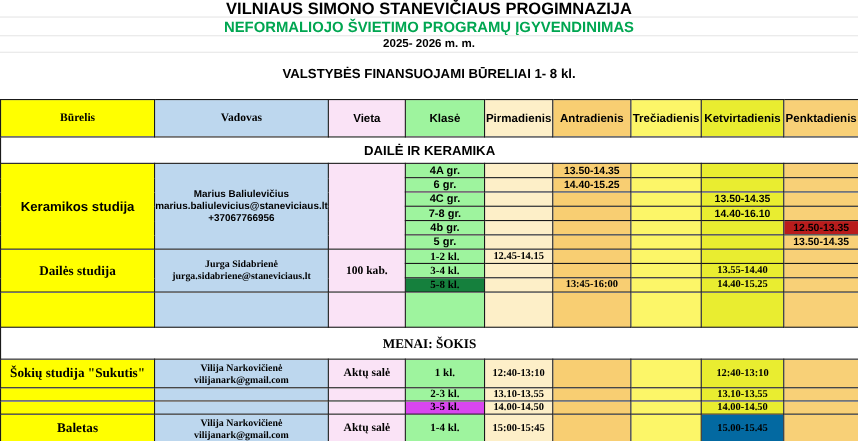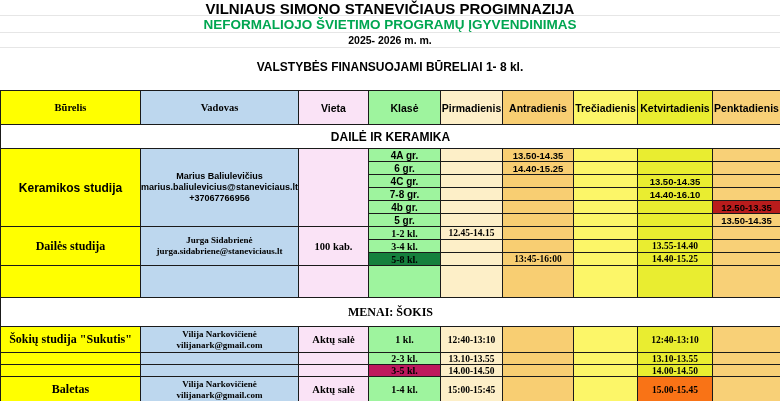--- a/index.html
+++ b/index.html
@@ -197,35 +197,35 @@
         <td class="time-cell f-serif" style="background: rgb(253, 239, 200);">13.10-13.55</td>
         <td class="time-cell f-serif" style="background: rgb(248, 206, 114);"></td>
         <td class="time-cell f-serif" style="background: rgb(252, 246, 104);"></td>
         <td class="time-cell f-serif" style="background: rgb(233, 237, 48);">13.10-13.55</td>
         <td class="time-cell f-serif" style="background: rgb(248, 208, 119);"></td>
       </tr>
       <tr style="height: 12px;">
         <td style="background: rgb(255, 255, 0);"></td>
         <td style="background: rgb(189, 215, 238);"></td>
         <td style="background: rgb(250, 227, 246);"></td>
-        <td class="klase-cell f-serif" style="background: #be185d; font-family: Liberation Serif, serif;">3-5 kl.</td>
+        <td class="klase-cell f-serif" style="background: #d946ef; font-family: Liberation Serif, serif;">3-5 kl.</td>
         <td class="time-cell f-serif" style="background: rgb(253, 239, 200);">14.00-14.50</td>
         <td class="time-cell f-serif" style="background: rgb(248, 206, 114);"></td>
         <td class="time-cell f-serif" style="background: rgb(252, 246, 104);"></td>
         <td class="time-cell f-serif" style="background: rgb(233, 237, 48);">14.00-14.50</td>
         <td class="time-cell f-serif" style="background: rgb(248, 208, 119);"></td>
       </tr>
       <tr style="height: 26px;">
         <td class="club-name f-serif" style="background: rgb(255, 255, 0);">Baletas</td>
         <td class="leader f-serif" style="background: rgb(189, 215, 238);">
           <div>Vilija Narkovičienė</div>
           <div>vilijanark@gmail.com</div>
         </td>
         <td class="place f-serif" style="background: rgb(250, 227, 246);">Aktų salė</td>
         <td class="klase-cell f-serif" style="background: rgb(158, 244, 158);">1-4 kl.</td>
         <td class="time-cell f-serif" style="background: rgb(253, 239, 200);">15:00-15:45</td>
         <td class="time-cell f-serif" style="background: rgb(248, 206, 114);"></td>
         <td class="time-cell f-serif" style="background: rgb(252, 246, 104);"></td>
-        <td class="time-cell f-serif" style="background: #f97316;">15.00-15.45</td>
+        <td class="time-cell f-serif" style="background: #0369a1;">15.00-15.45</td>
         <td class="time-cell f-serif" style="background: rgb(248, 208, 119);"></td>
       </tr>
     </tbody>
 </table>
 
 </body></html>

